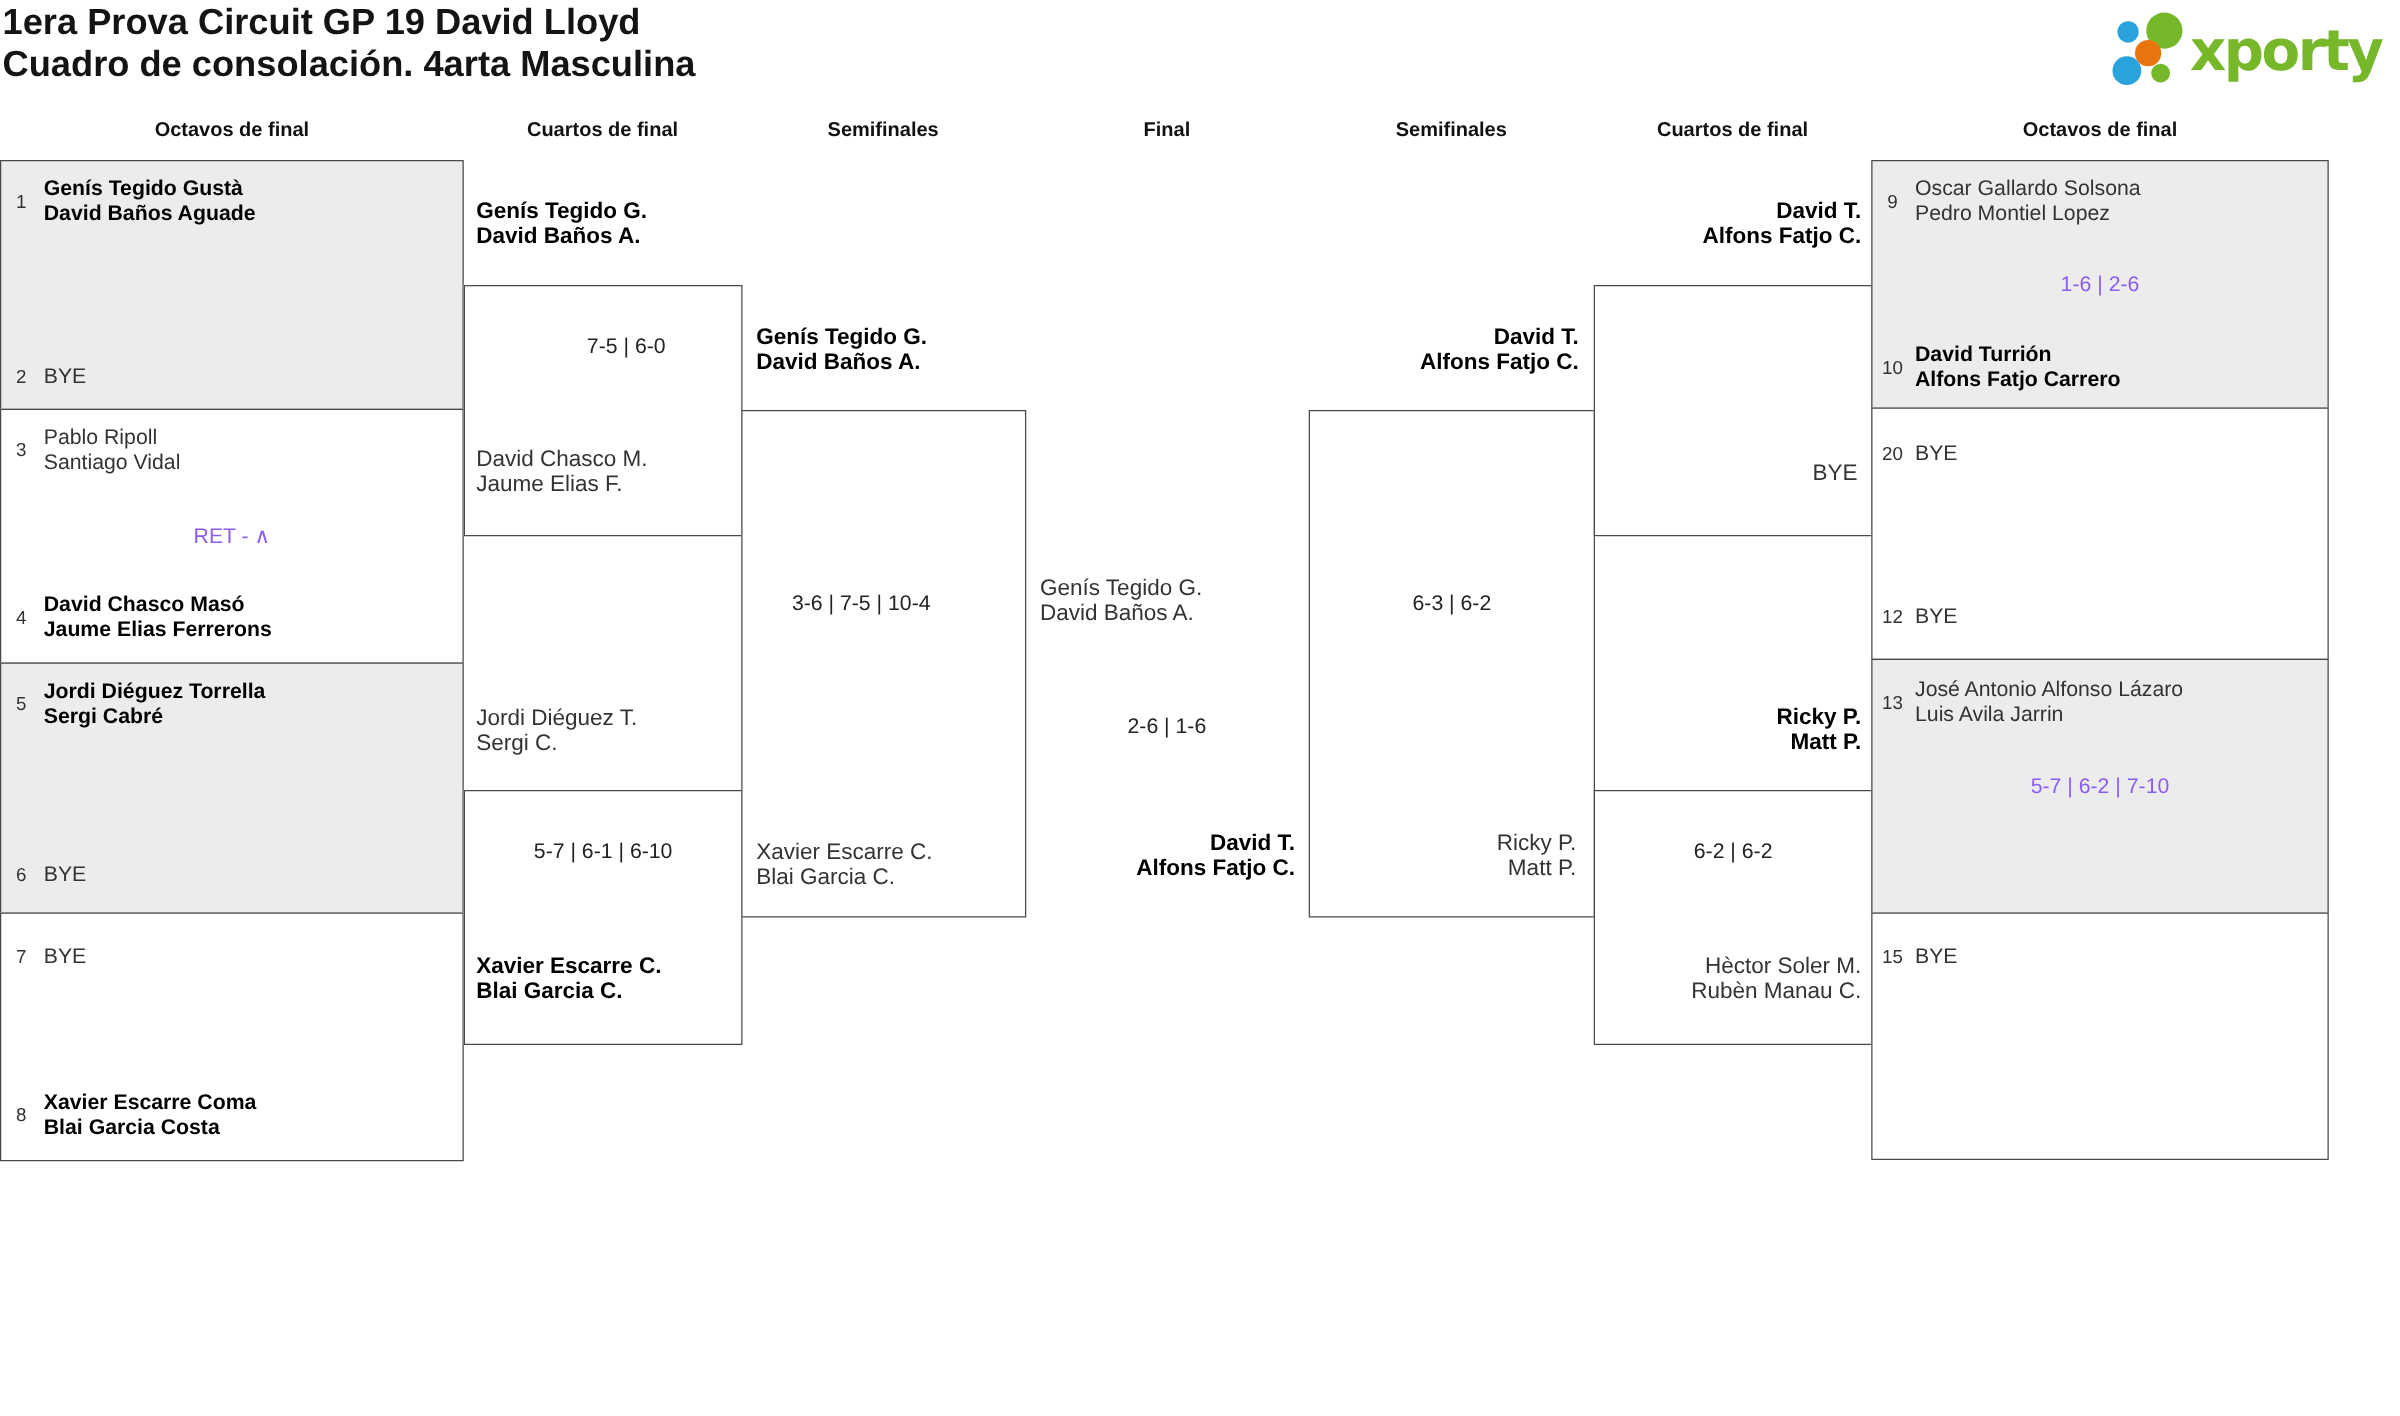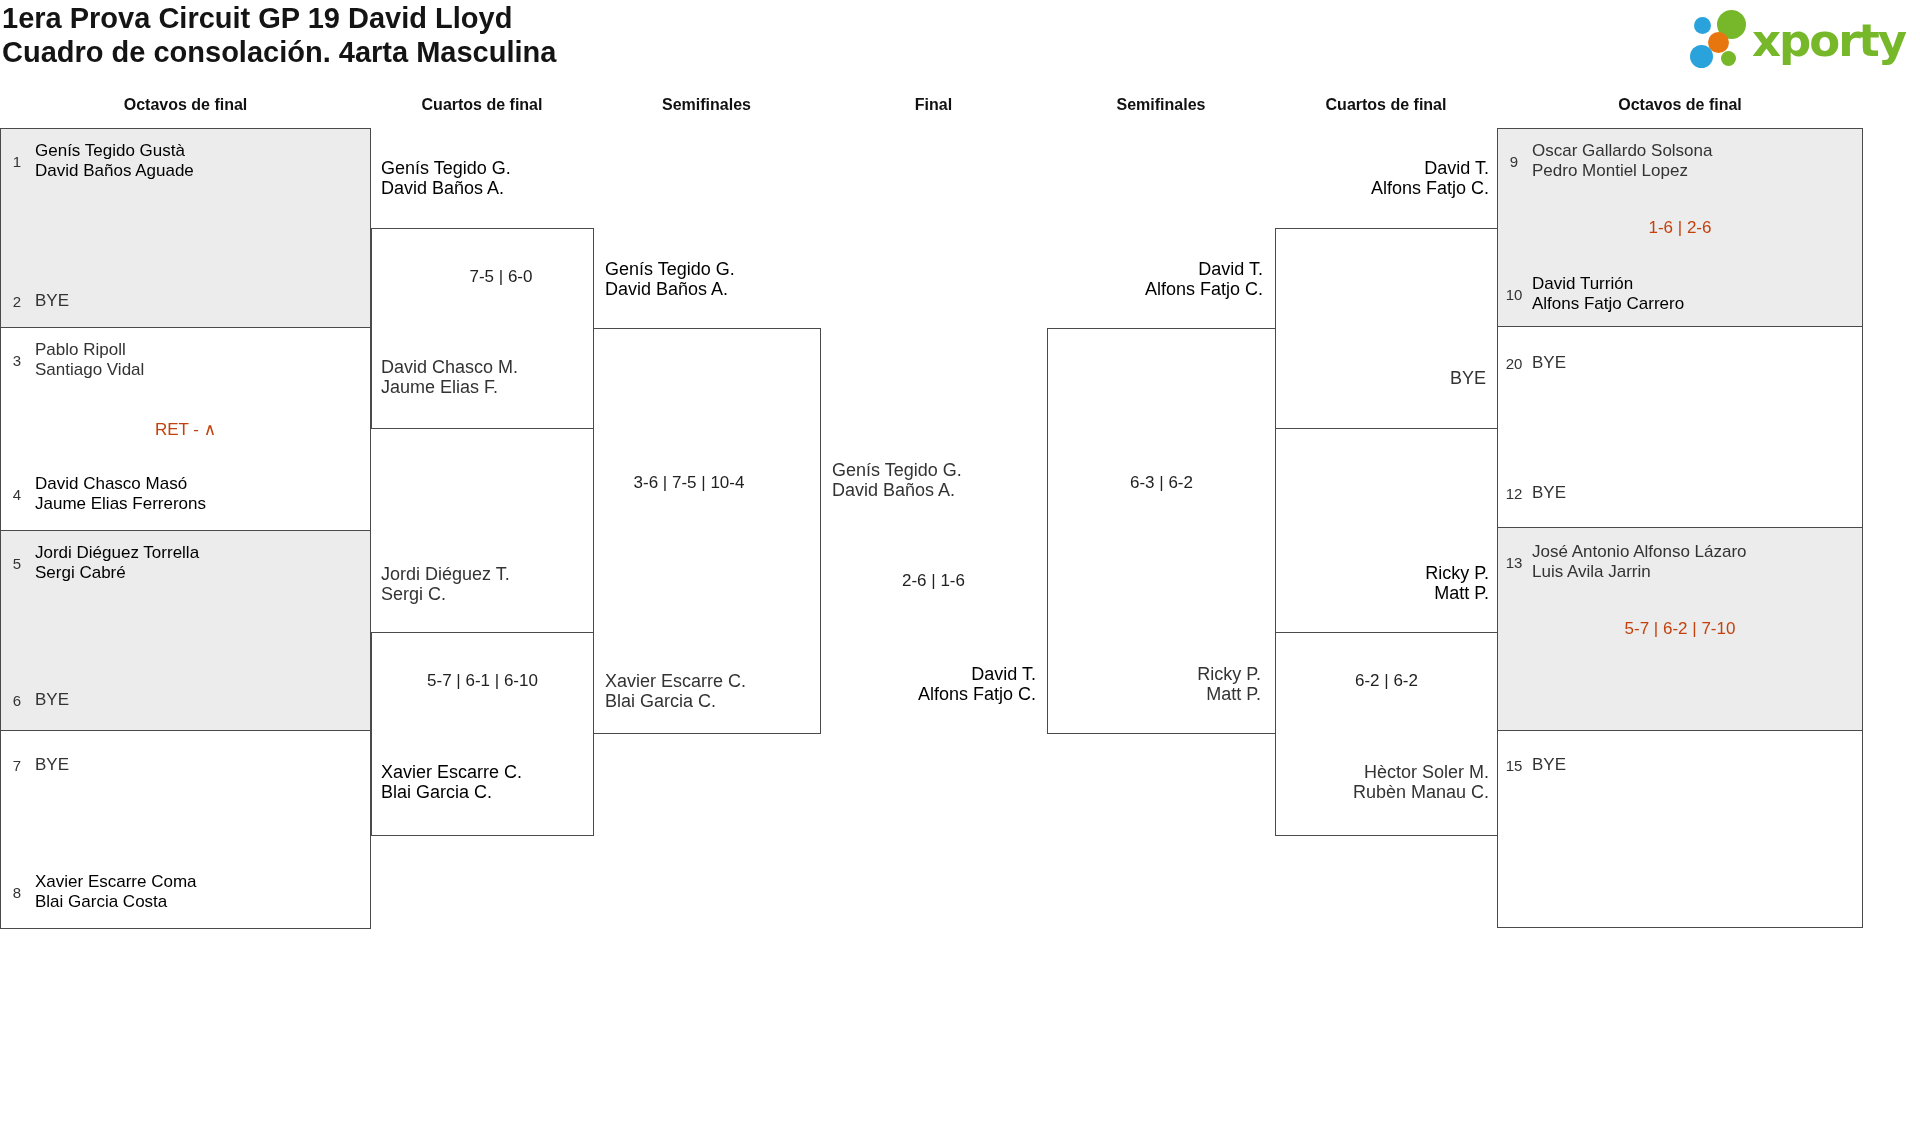--- a/index.html
+++ b/index.html
@@ -21,23 +21,23 @@
   .hdr{position:absolute;top:96px;text-align:center;font-size:16px;
        font-weight:600;color:#111;}
   
   .box{position:absolute;border:1px solid #4a4a4a;background:#fff;box-sizing:border-box;}
   .box.gray{background:#ececec;}
   .slot{position:absolute;left:6px;right:6px;display:flex;gap:8px;align-items:center;}
   .slot-top{top:12px;}
   .slot-bottom{bottom:14px;}
   .seed{min-width:20px;text-align:center;font-size:15px;color:#333;flex:0 0 auto;}
   .nm{font-size:17px;line-height:20px;color:#333;}
-  .b .nm, .nm.b, .team.b{font-weight:400;color:#000;}
+  .b .nm, .nm.b, .team.b{font-weight:700;color:#000;}
   .cnote{position:absolute;left:0;right:0;top:50%;transform:translateY(-50%);
-         text-align:center;font-size:17px;color:#c2410c;}
+         text-align:center;font-size:17px;color:#8b5cf6;}
   
   .team{position:absolute;font-size:18px;line-height:20px;color:#333;}
   .score{position:absolute;text-align:center;font-size:17px;color:#222;}
   .tr{text-align:right;}
 </style>
 </head>
 <body>
 
 <div class="stage">
 

